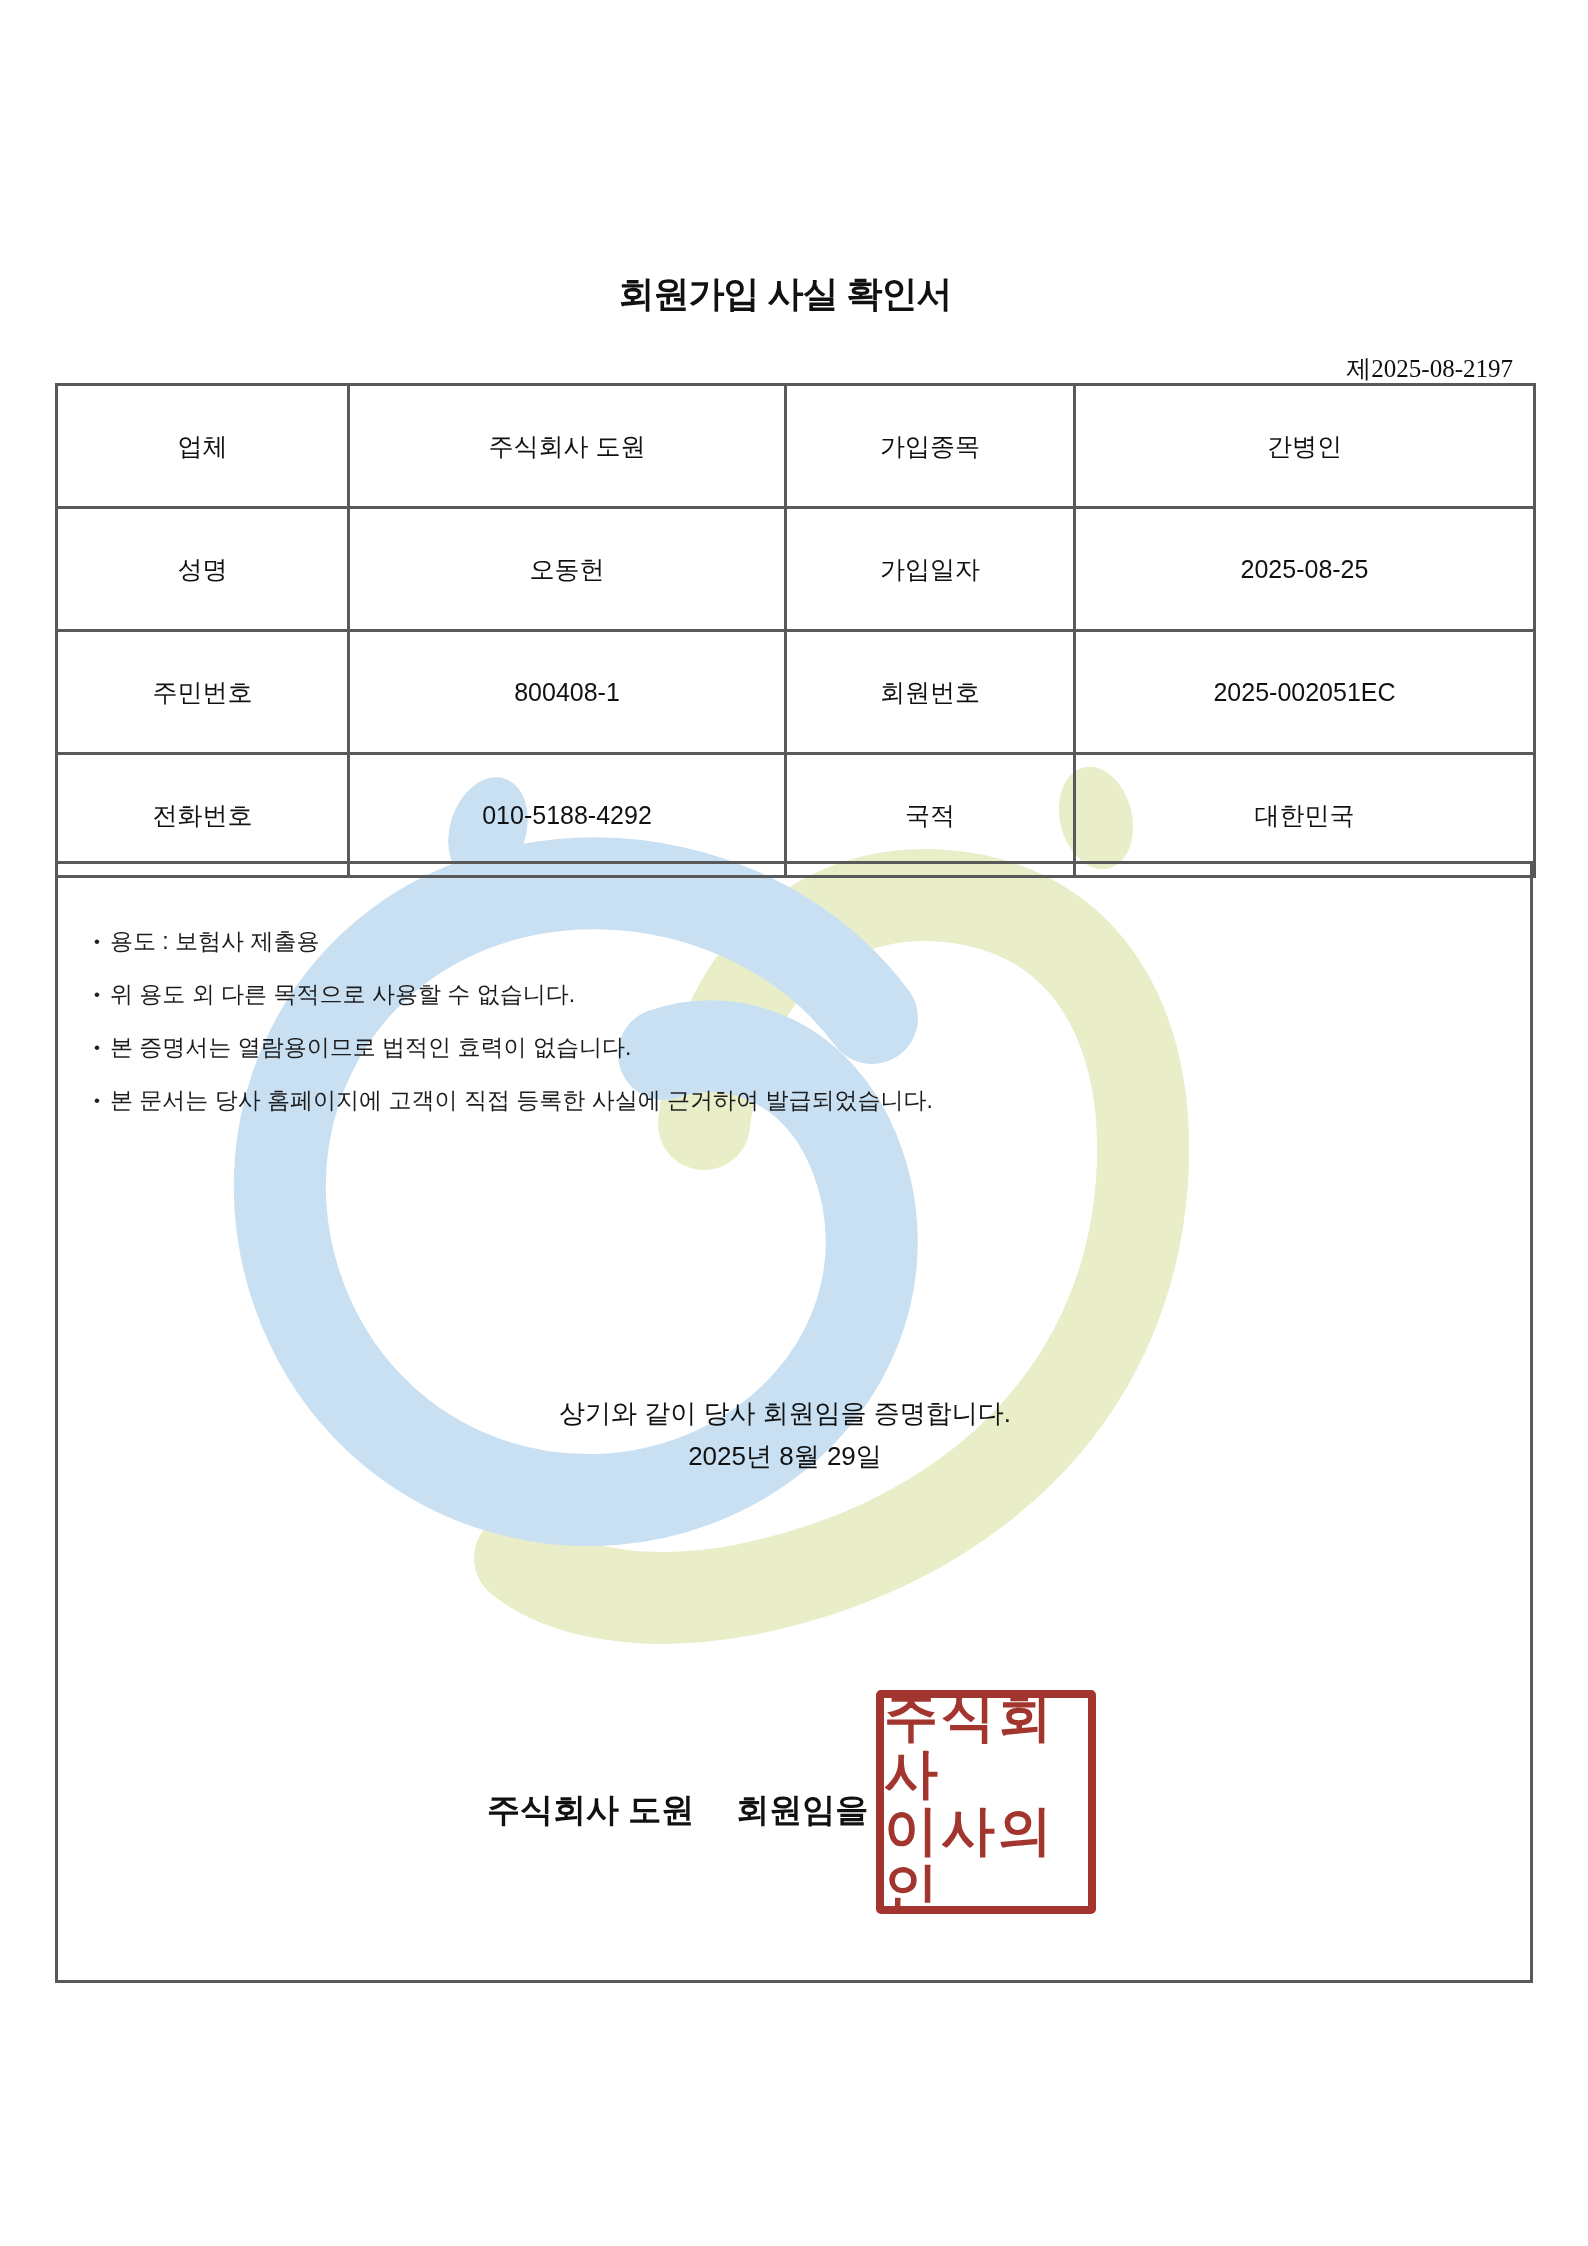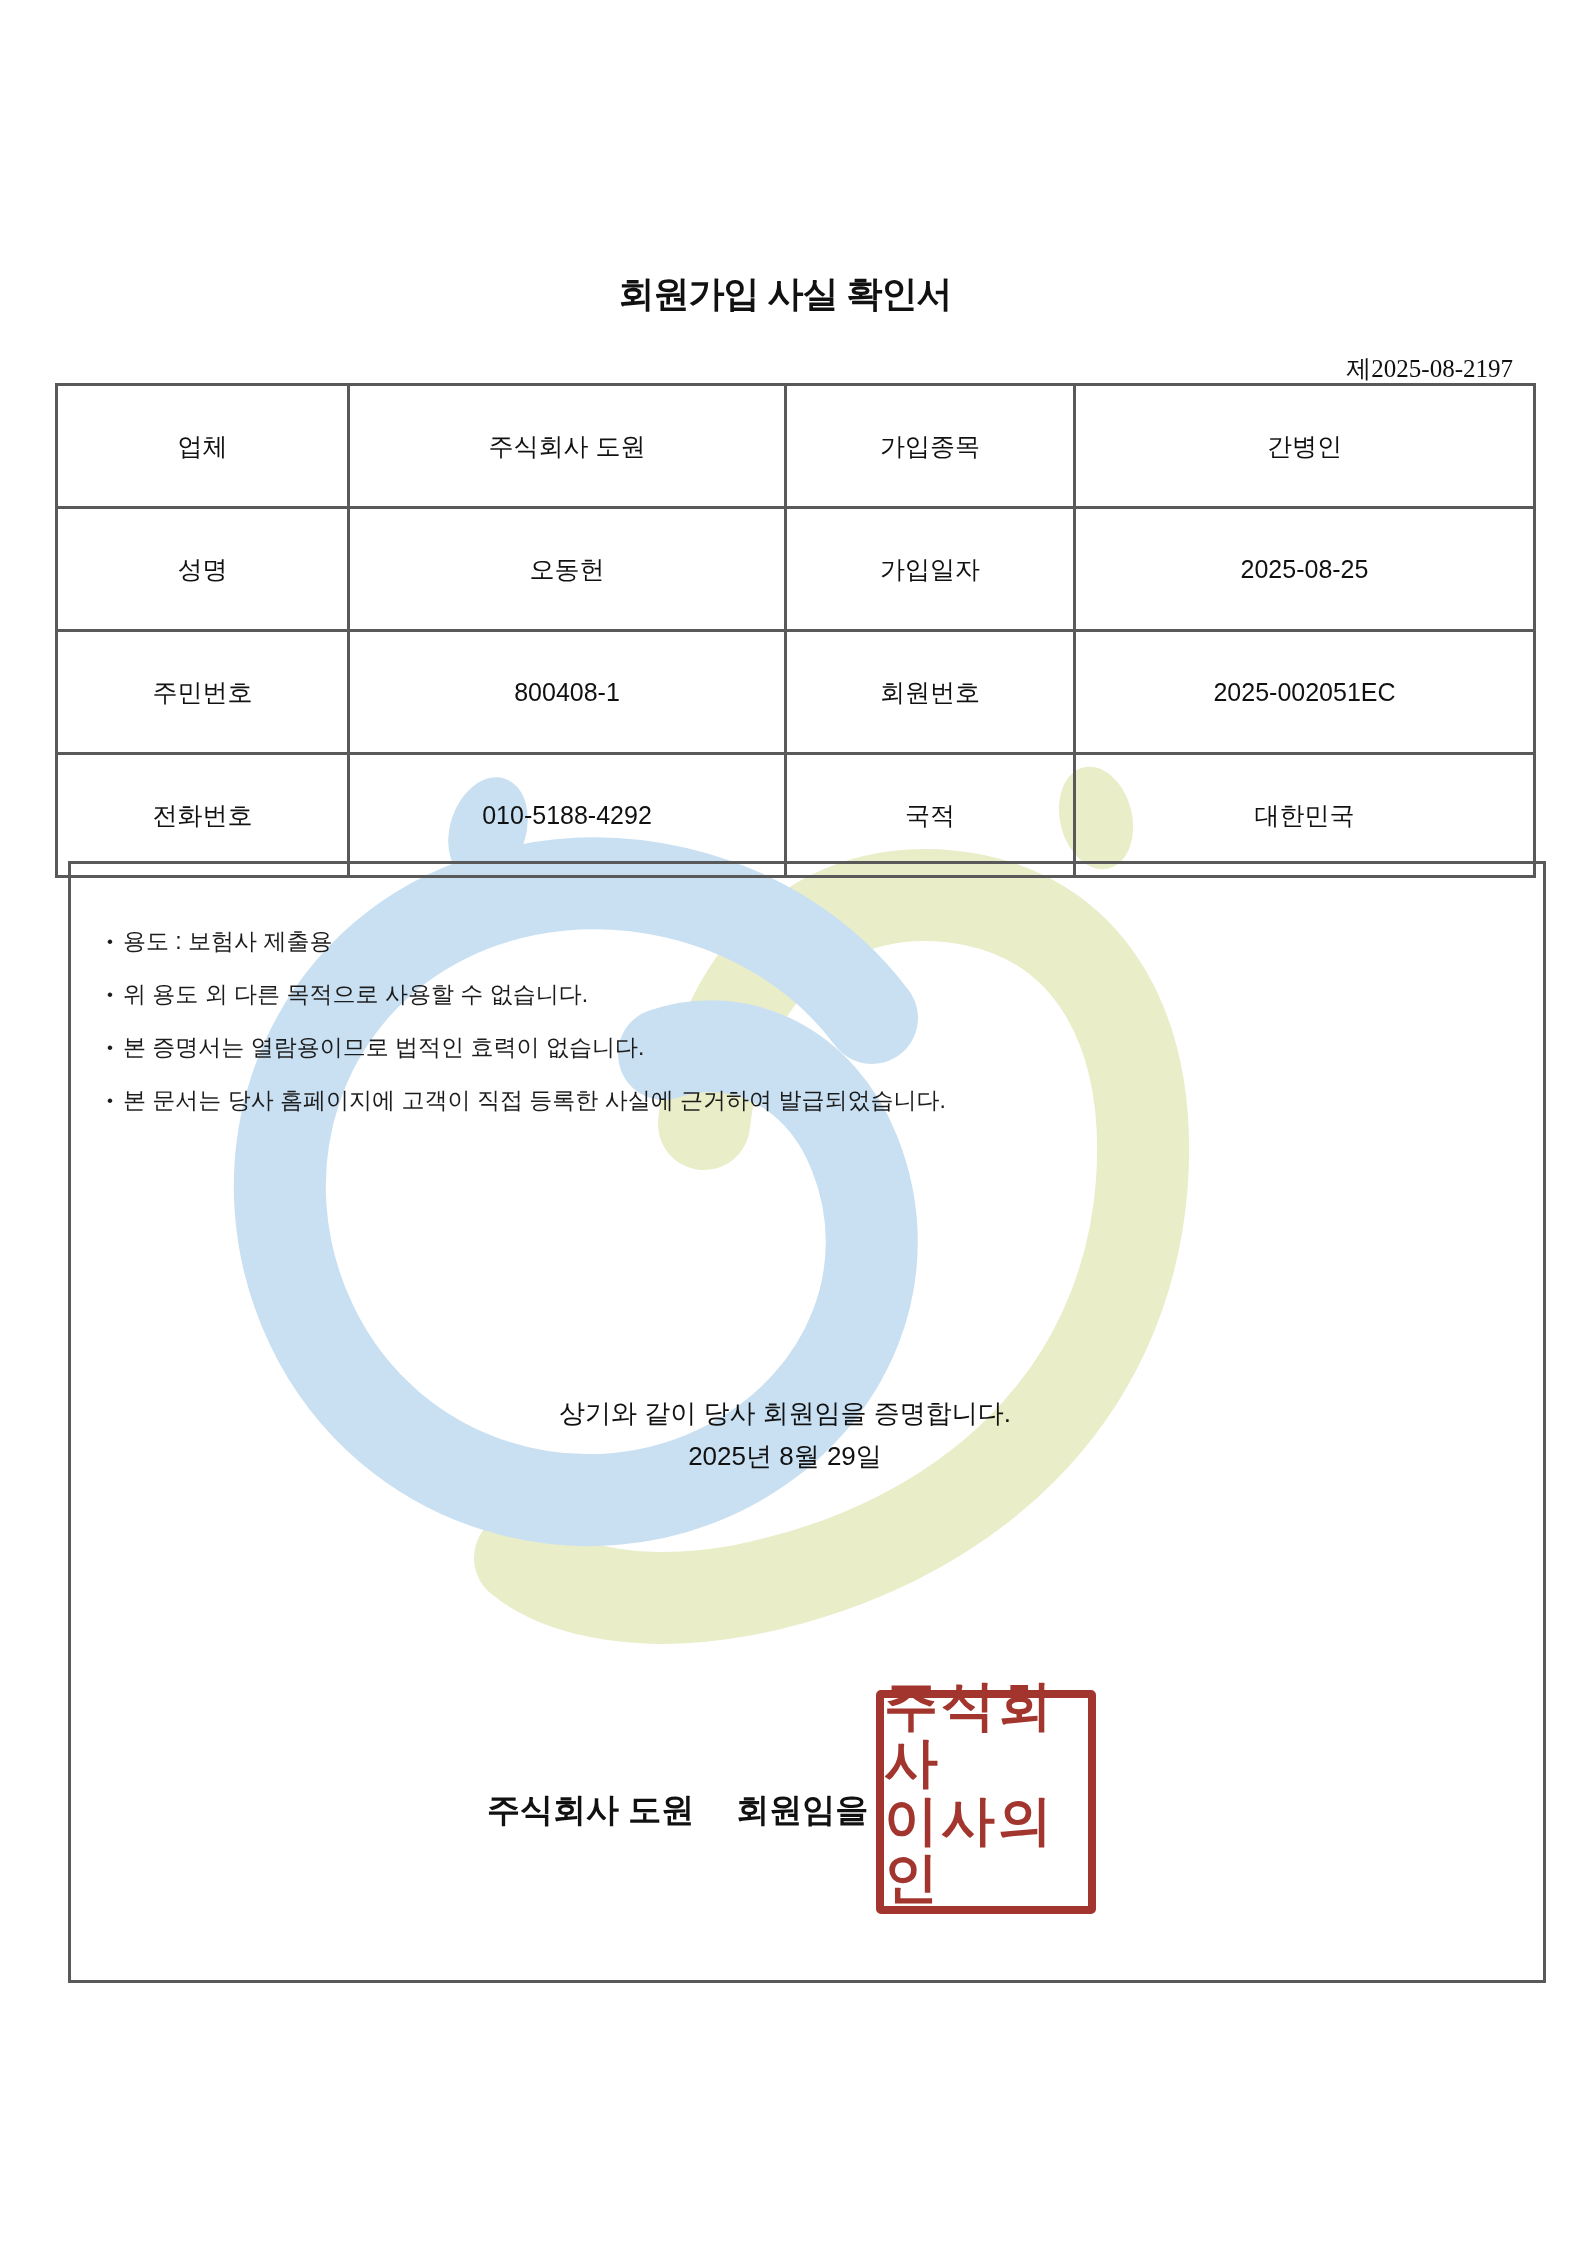--- a/index.html
+++ b/index.html
@@ -29,21 +29,21 @@
   }
   table.info td{
     height:120px;border:3px solid #595959;
     text-align:center;vertical-align:middle;
     font-size:25px;padding:0;background:transparent;
   }
   td.lbl{font-weight:400;}
 
   .notes-box{
     position:absolute;left:55px;top:861px;width:1478px;height:1122px;
-    border:3px solid #595959;box-sizing:border-box;background:transparent;margin-left:13px;
+    border:3px solid #595959;box-sizing:border-box;background:transparent;
   }
   .notes{margin:66px 0 0 36px;}
   .note-item{
     font-size:23px;color:#1c1c1c;margin-bottom:30px;line-height:1;
     display:flex;align-items:center;
   }
   .note-item::before{
     content:"•";font-size:17px;margin-right:10px;color:#1c1c1c;
   }
 
@@ -54,21 +54,21 @@
 
   .signature{
     position:absolute;left:487px;top:1788px;
     font-size:33px;font-weight:700;white-space:nowrap;
   }
   .signature .gap{display:inline-block;width:42px;}
 
   .seal{
     position:absolute;left:876px;top:1690px;width:220px;height:224px;
     border:8px solid #9e2b23;border-radius:5px;box-sizing:border-box;
-    display:flex;flex-direction:column;align-items:center;justify-content:flex-end;
+    display:flex;flex-direction:column;align-items:center;justify-content:center;
     color:#9e2b23;font-weight:800;font-size:54px;line-height:1.06;
     letter-spacing:3px;opacity:.95;background:transparent;
   }
 </style>
 </head>
 <body>
 
 <div class="page">
 
   <svg class="watermark" width="1588" height="2246" viewBox="0 0 1588 2246" aria-hidden="true">

